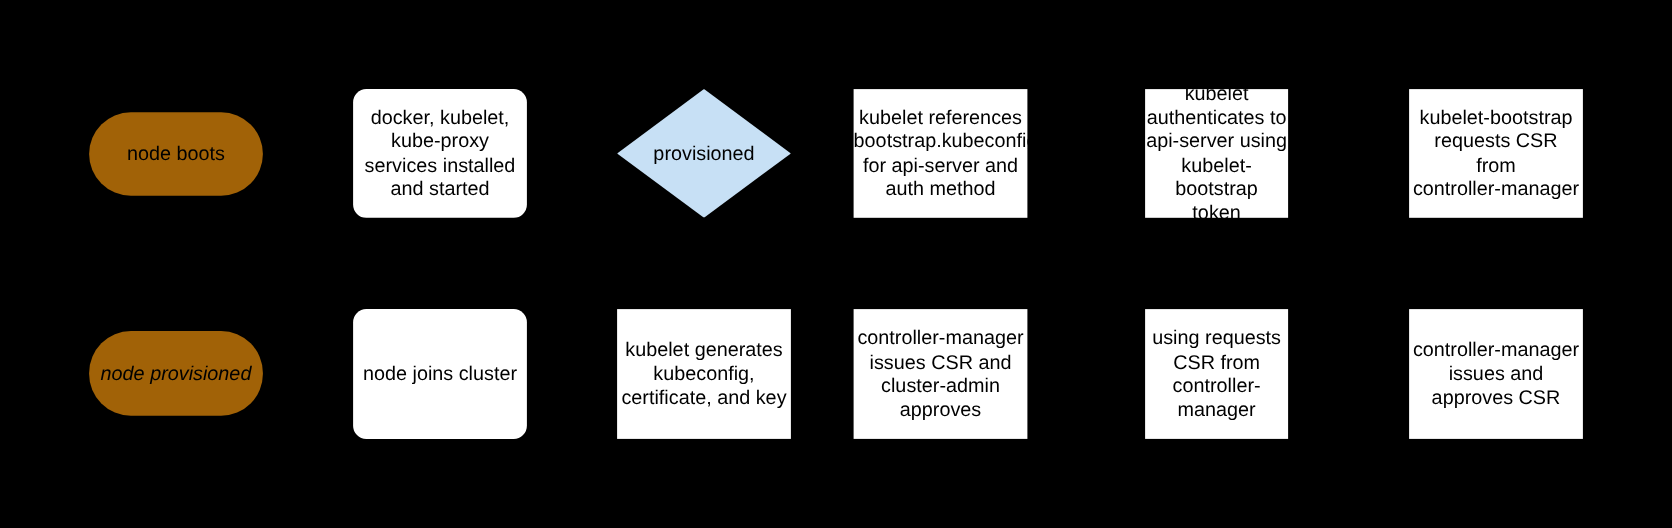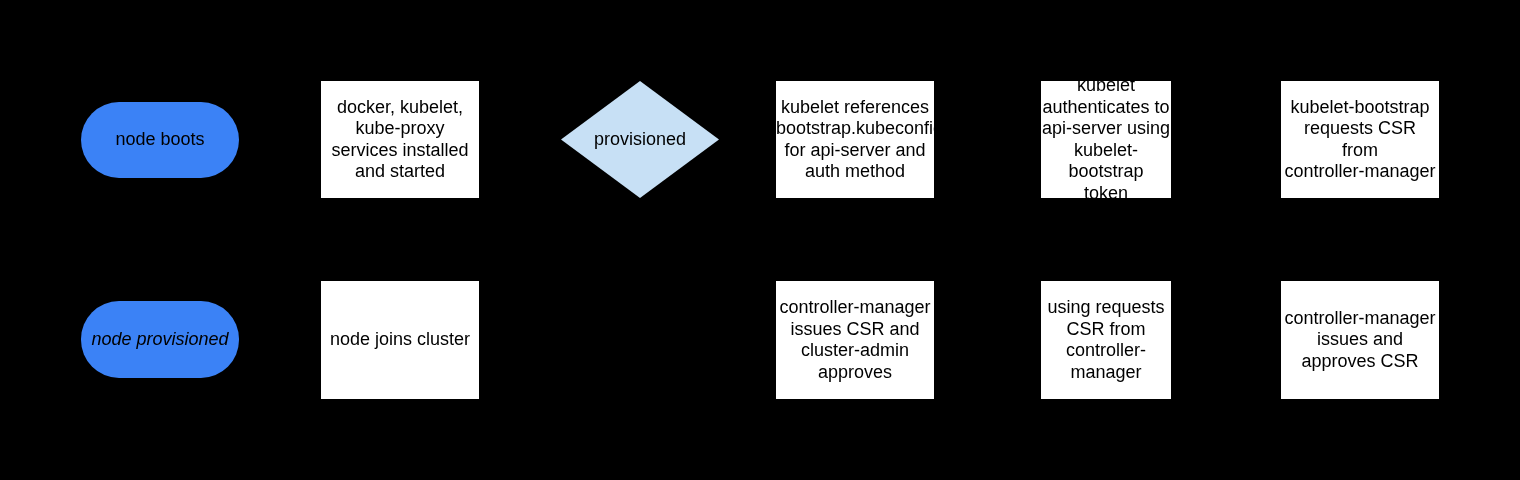--- a/index.html
+++ b/index.html
@@ -26,33 +26,33 @@
     text-align: center;
   }
   .node .label {
     width: 100%;
     white-space: pre-line;
   }
   .process {
     background: #ffffff;
   }
   .terminator {
-    background: #3b82f6;
+    background: #a16207;
     border-radius: 38px;
     align-items: center;
   }
   .decision {
     background: #c7e0f5;
     clip-path: polygon(50% 0%, 100% 50%, 50% 100%, 0% 50%);
   }
   
   .r1 { top: 81px; height: 117px; }
   .r2 { top: 281px; height: 118px; }
   .c1 { left: 81px;   width: 158px; }
-  .c2 { left: 321px;  width: 158px; }
+  .c2 { left: 321px;  width: 158px; border-radius: 12px; }
   .c3 { left: 561px;  width: 158px; }
   .c4 { left: 776px;  width: 158px; }
   .c5 { left: 1041px; width: 130px; }
   .c6 { left: 1281px; width: 158px; }
   .pill-r1 { top: 102px; height: 76px; }
   .pill-r2 { top: 301px; height: 77px; font-style: italic; }
 </style>
 </head>
 <body>
 
@@ -96,20 +96,25 @@
   </div>
 
   <div class="node terminator c1 pill-r2">
     <div class="label">node provisioned</div>
   </div>
 
   <div class="node process c2 r2">
     <div class="label">node joins cluster</div>
   </div>
 
+  <div class="node process c3 r2">
+    <div class="label">kubelet generates
+kubeconfig,
+certificate, and key</div>
+  </div>
 
   <div class="node process c4 r2">
     <div class="label">controller-manager
 issues CSR and
 cluster-admin
 approves</div>
   </div>
 
   <div class="node process c5 r2">
     <div class="label">using requests

